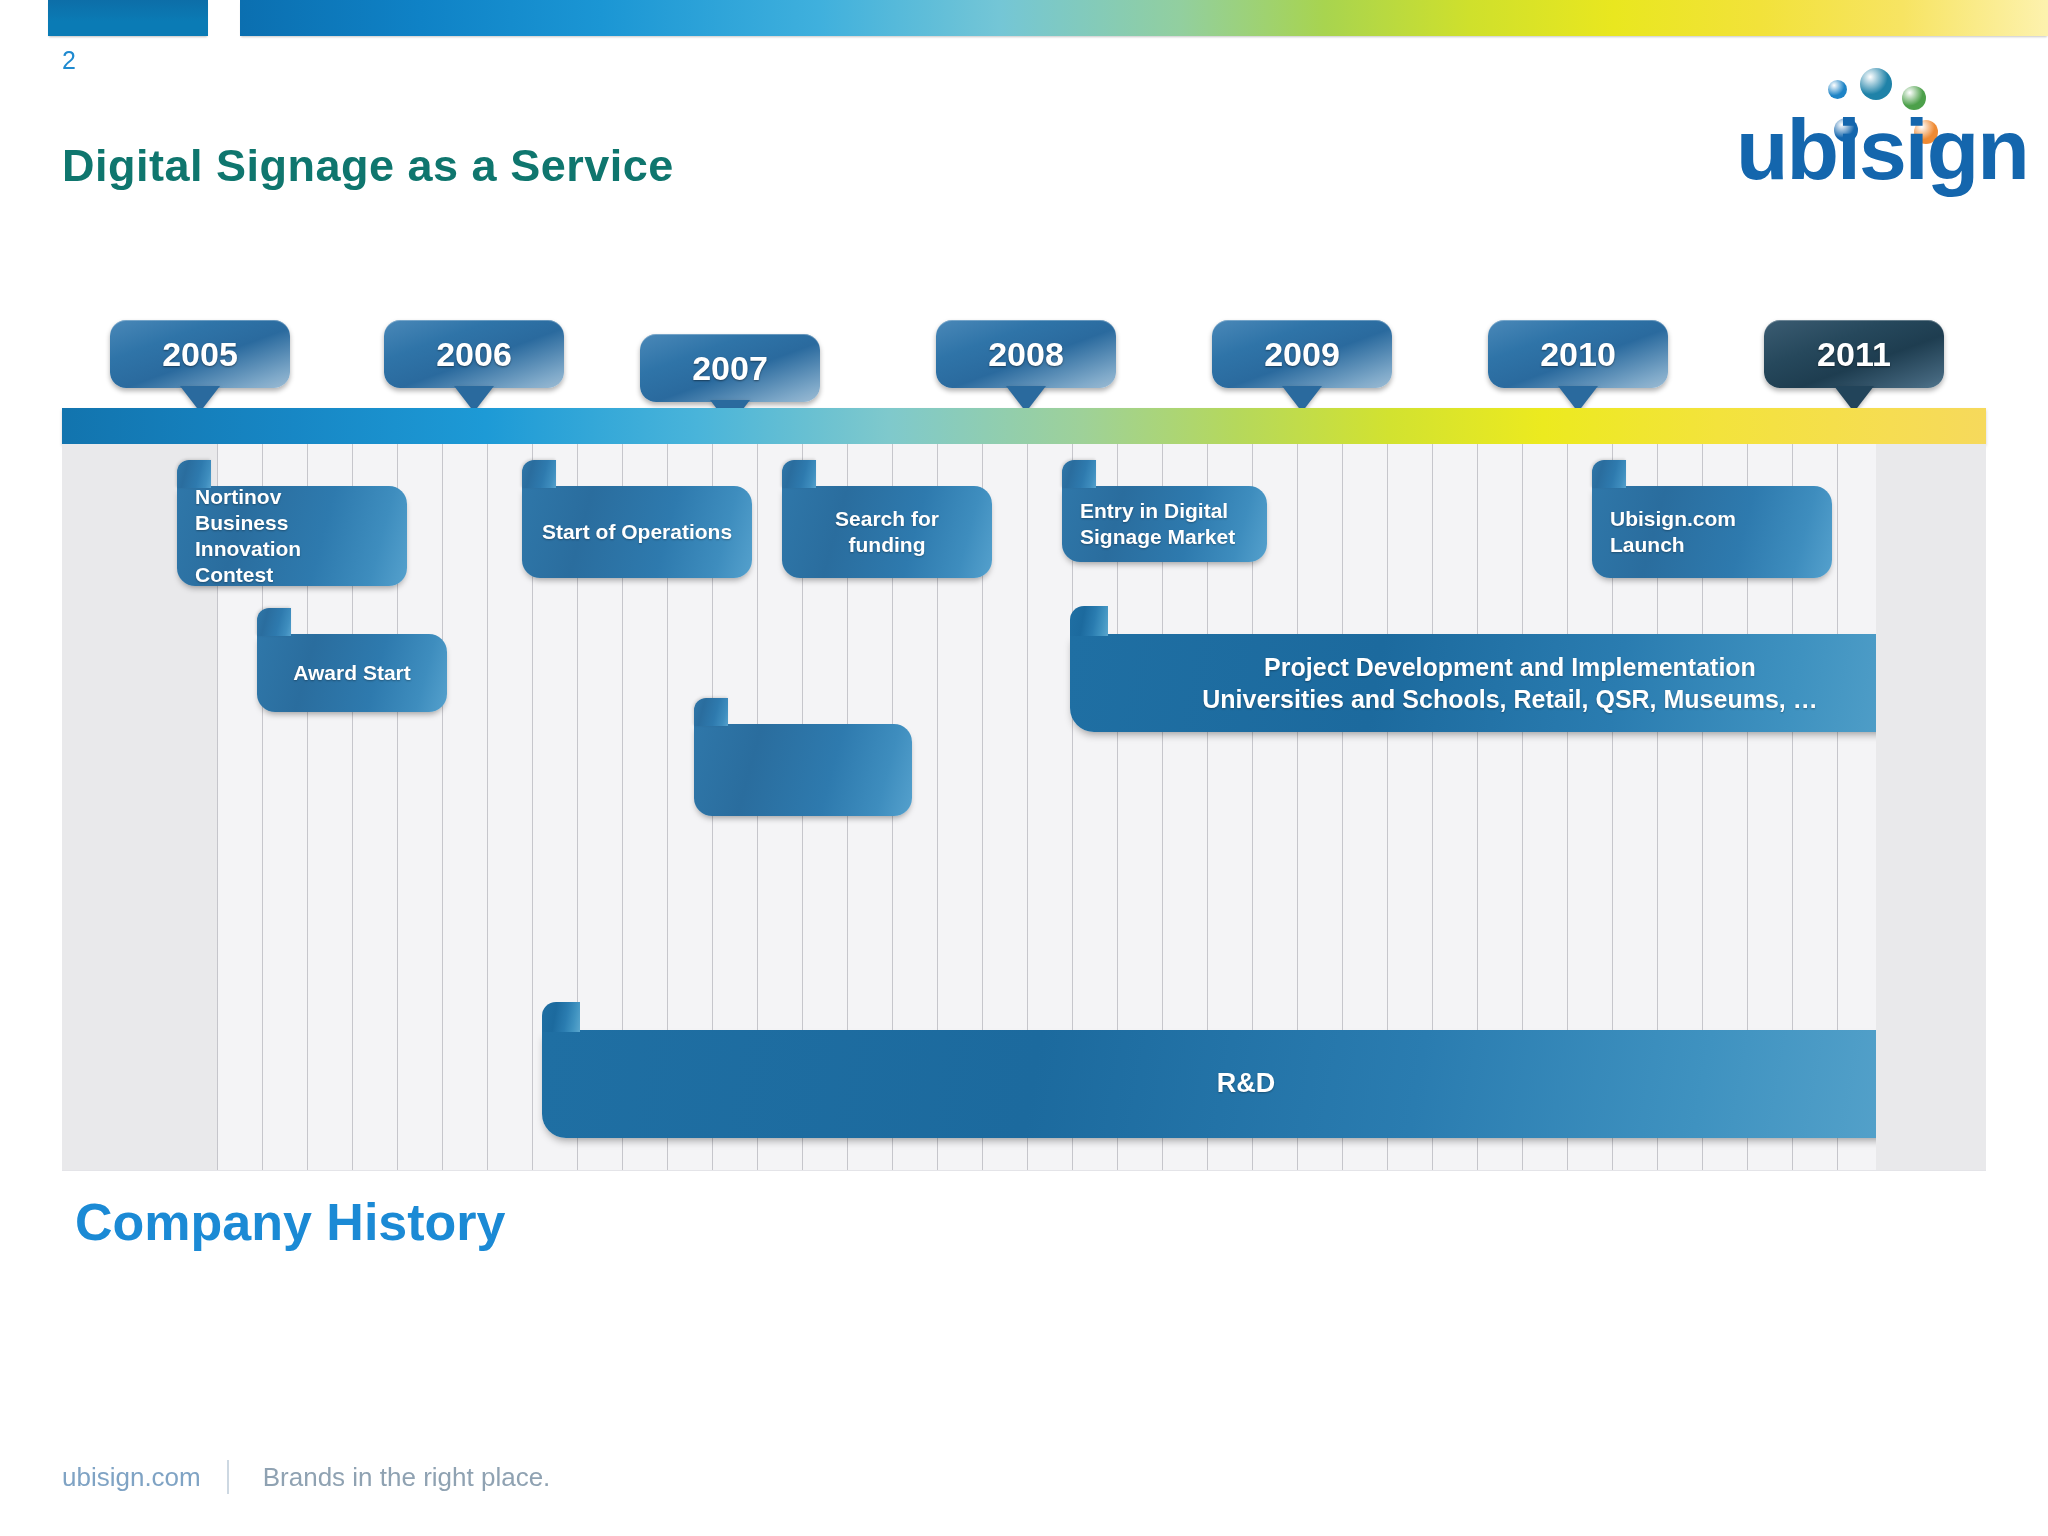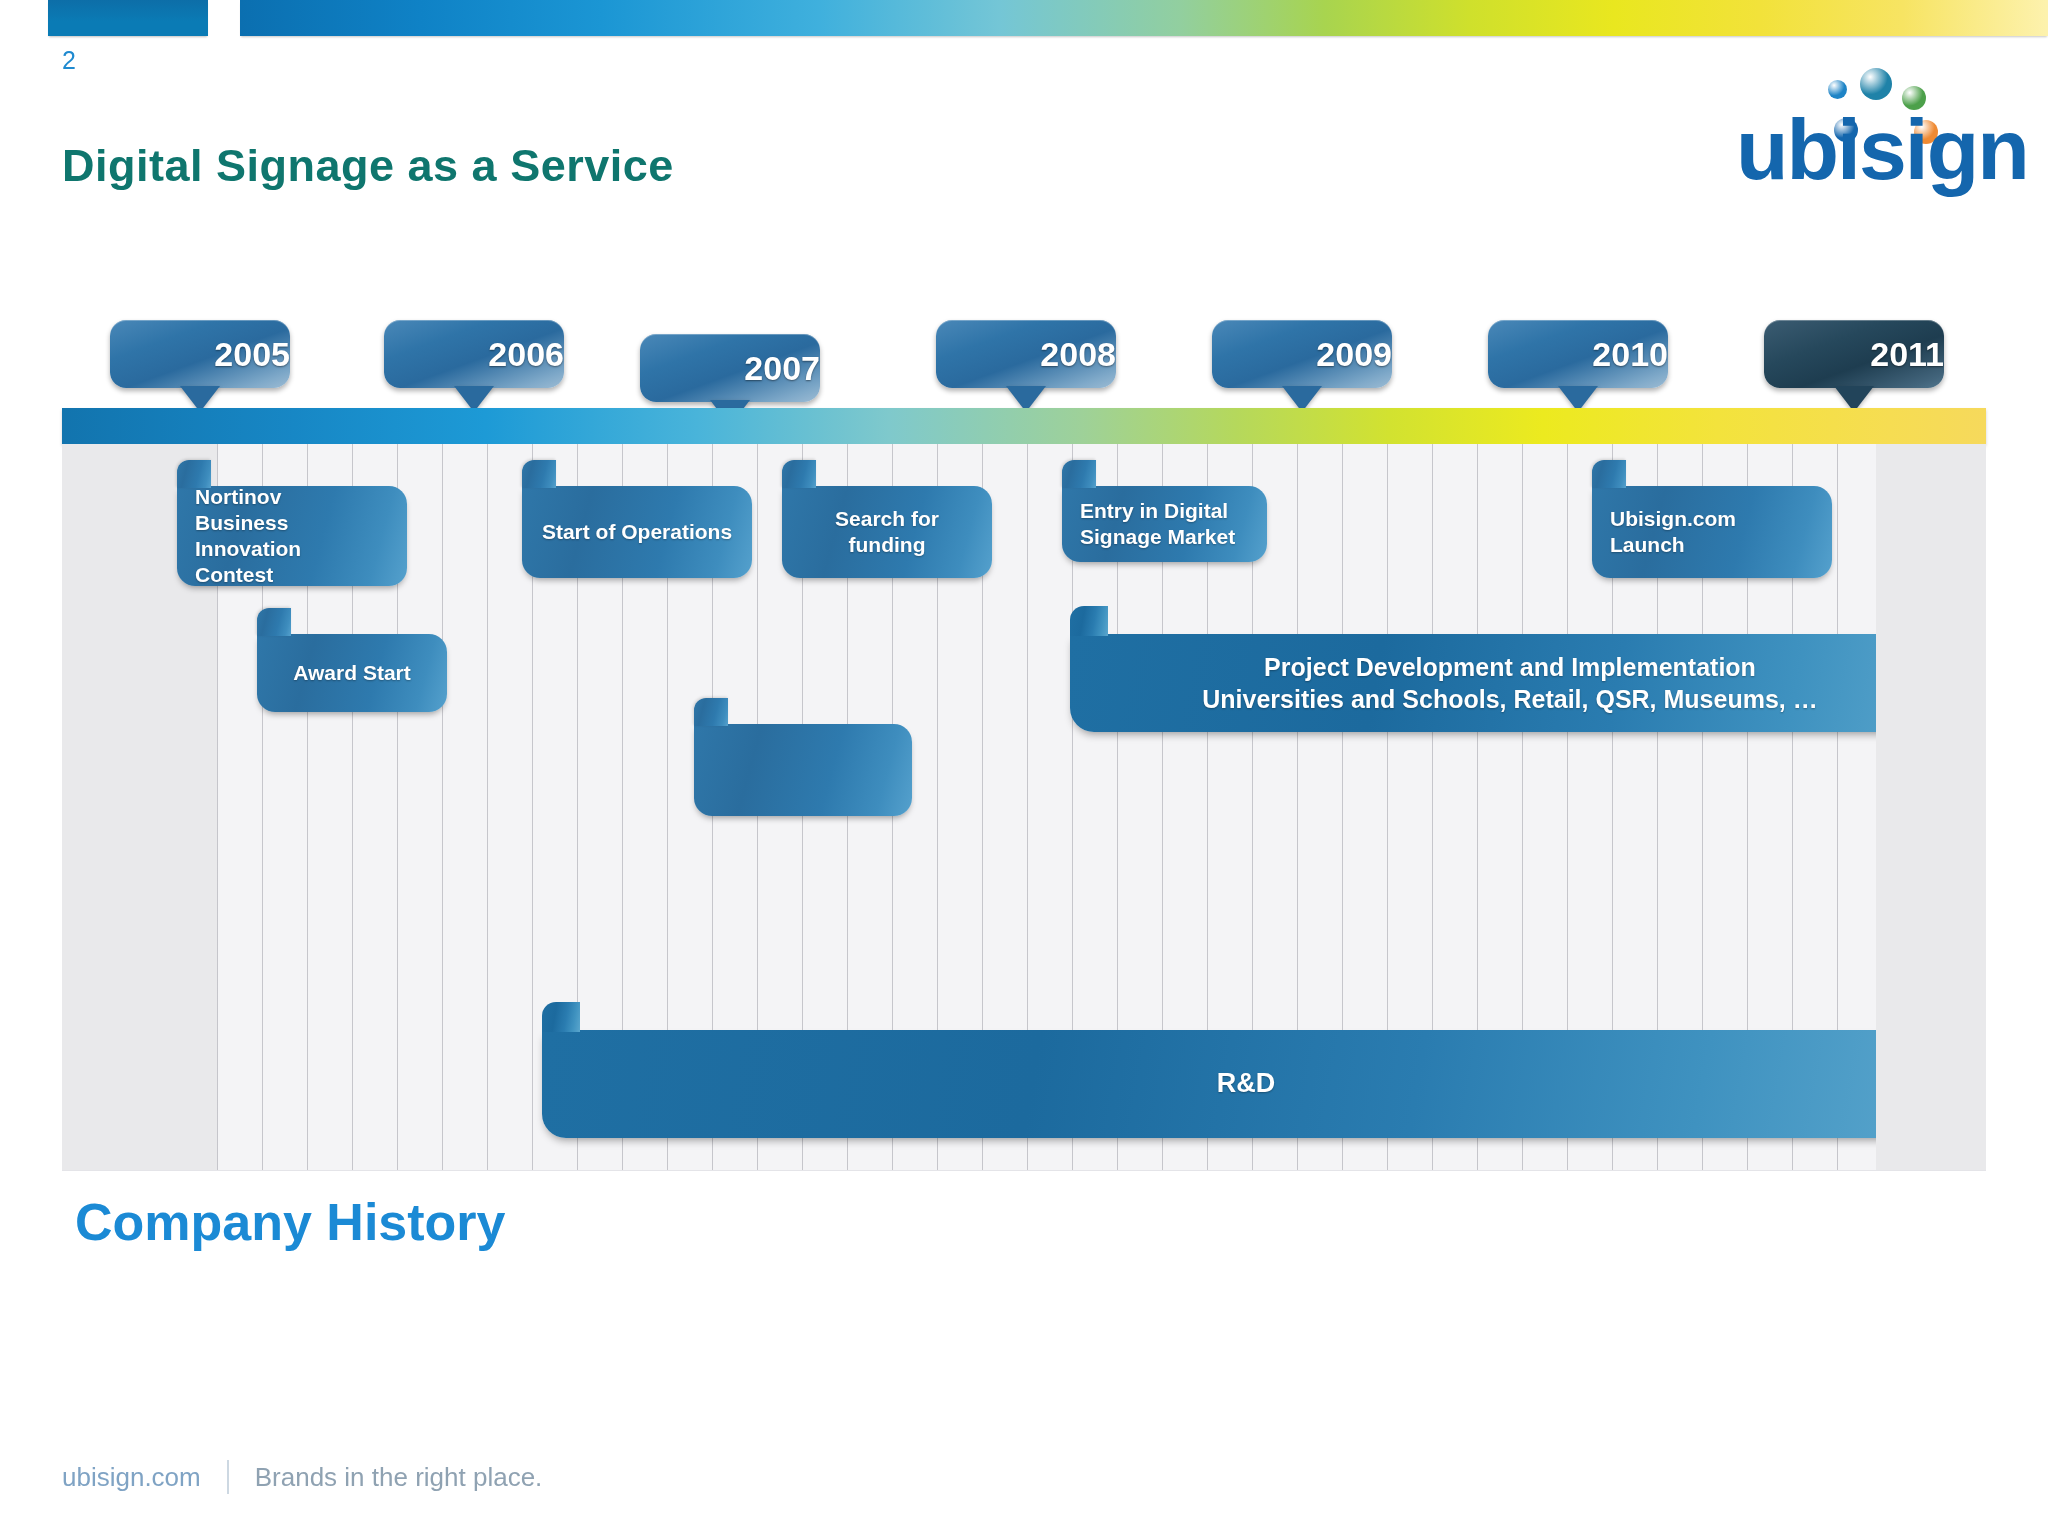--- a/index.html
+++ b/index.html
@@ -61,21 +61,21 @@
 
   
   .timeline{position:absolute;left:80px;top:320px;width:1888px;height:850px;}
 
   .years{position:absolute;left:0;top:0;width:100%;height:88px;}
   .year-bubble{
     position:absolute;top:0;width:180px;height:68px;
     border-radius:16px;
     background:linear-gradient(160deg,#4a88b8 0%,#2f74a8 30%,#2a6a9e 55%,#7fa9c9 88%,#9dbcd4 100%);
     box-shadow:0 3px 5px rgba(0,0,0,.30), inset 0 1px 0 rgba(255,255,255,.28);
-    display:flex;align-items:center;justify-content:flex-end;
+    display:flex;align-items:center;justify-content:center;
   }
   .year-bubble.dark{
     background:linear-gradient(160deg,#3b5c72 0%,#26485c 35%,#1e3d50 60%,#42647b 90%,#52778e 100%);
   }
   .year-bubble span{
     color:#ffffff;font-size:34px;font-weight:bold;
     text-shadow:0 1px 2px rgba(0,0,0,.45);
   }
   .year-bubble .tail{
     position:absolute;left:50%;margin-left:-20px;bottom:-24px;
@@ -172,21 +172,21 @@
   }
 
   
   .footer{
     position:absolute;left:62px;bottom:42px;
     display:flex;align-items:center;gap:0;
     font-size:26px;color:#8fa9bd;
   }
   .footer .site{color:#7fa3c4;padding-right:26px;}
   .footer .divider{width:2px;height:34px;background:#cdd8e2;}
-  .footer .tag{color:#8fa2b2;padding-left:26px;}
+  .footer .tag{color:#8fa2b2;padding-left:34px;}
 </style>
 </head>
 <body>
 
 <div class="topbar-wrap">
   <div class="topbar-square"></div>
   <div class="topbar-long"></div>
 </div>
 
 <div class="page-number">2</div>

